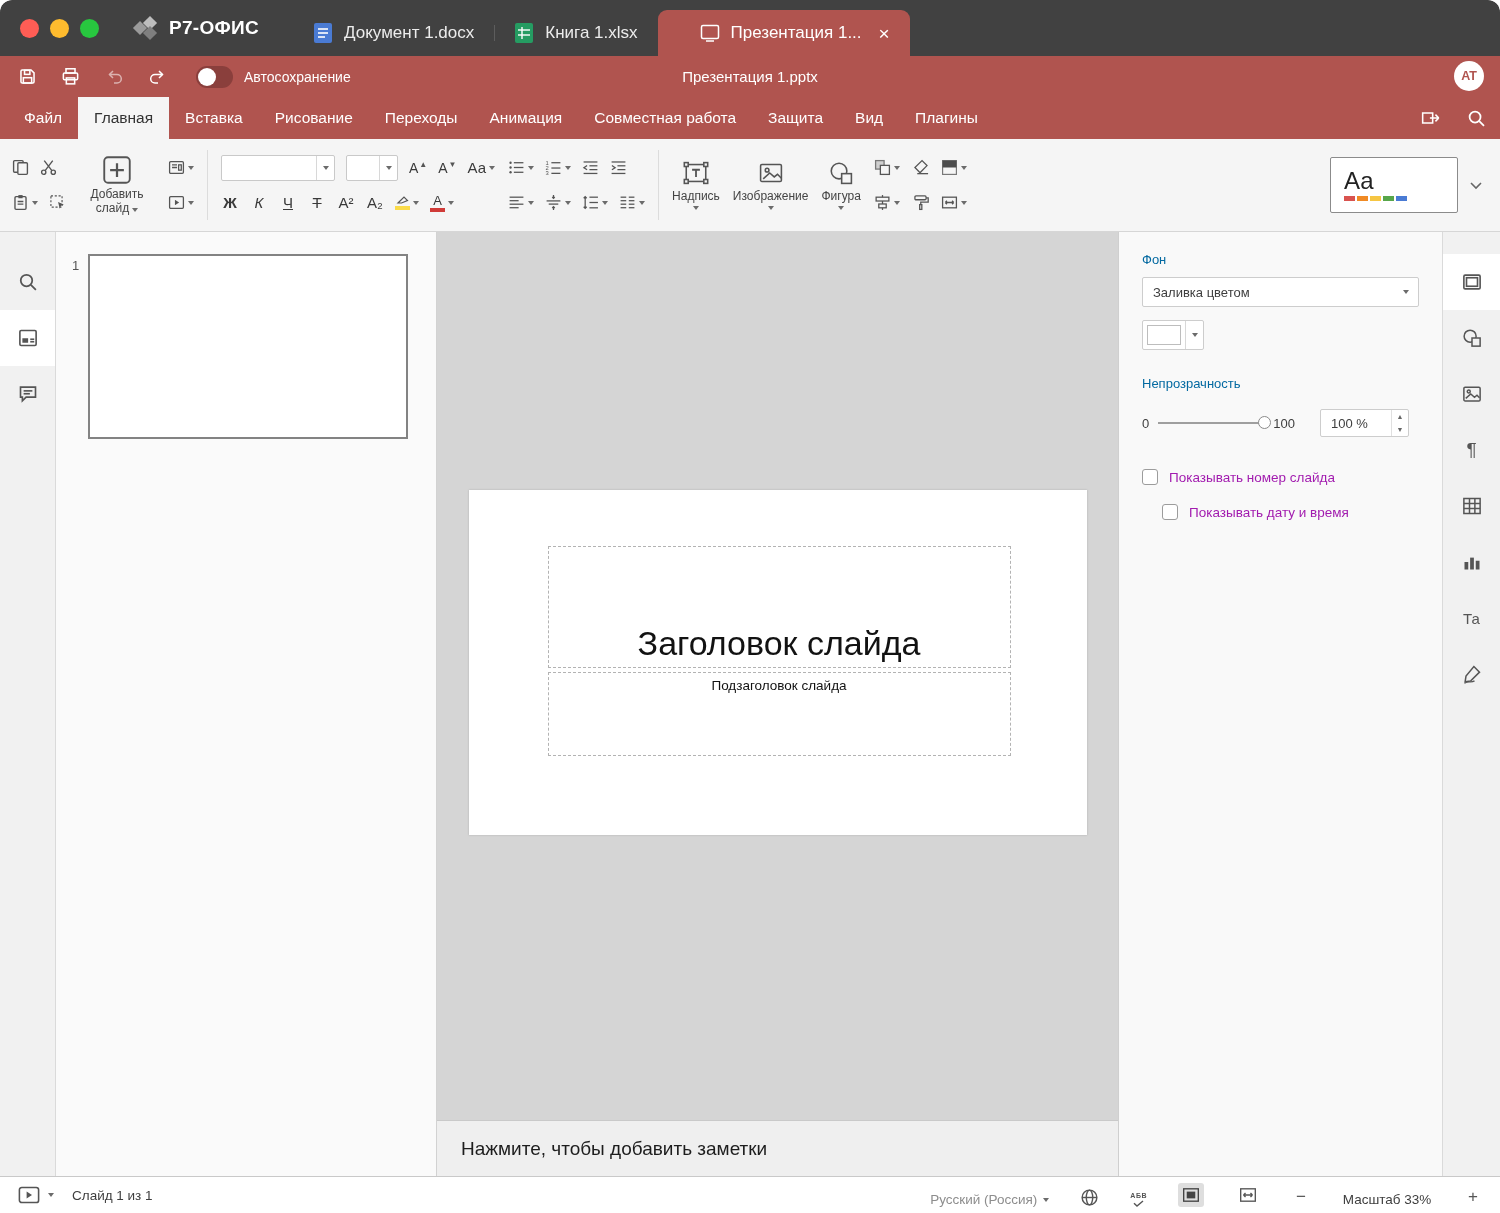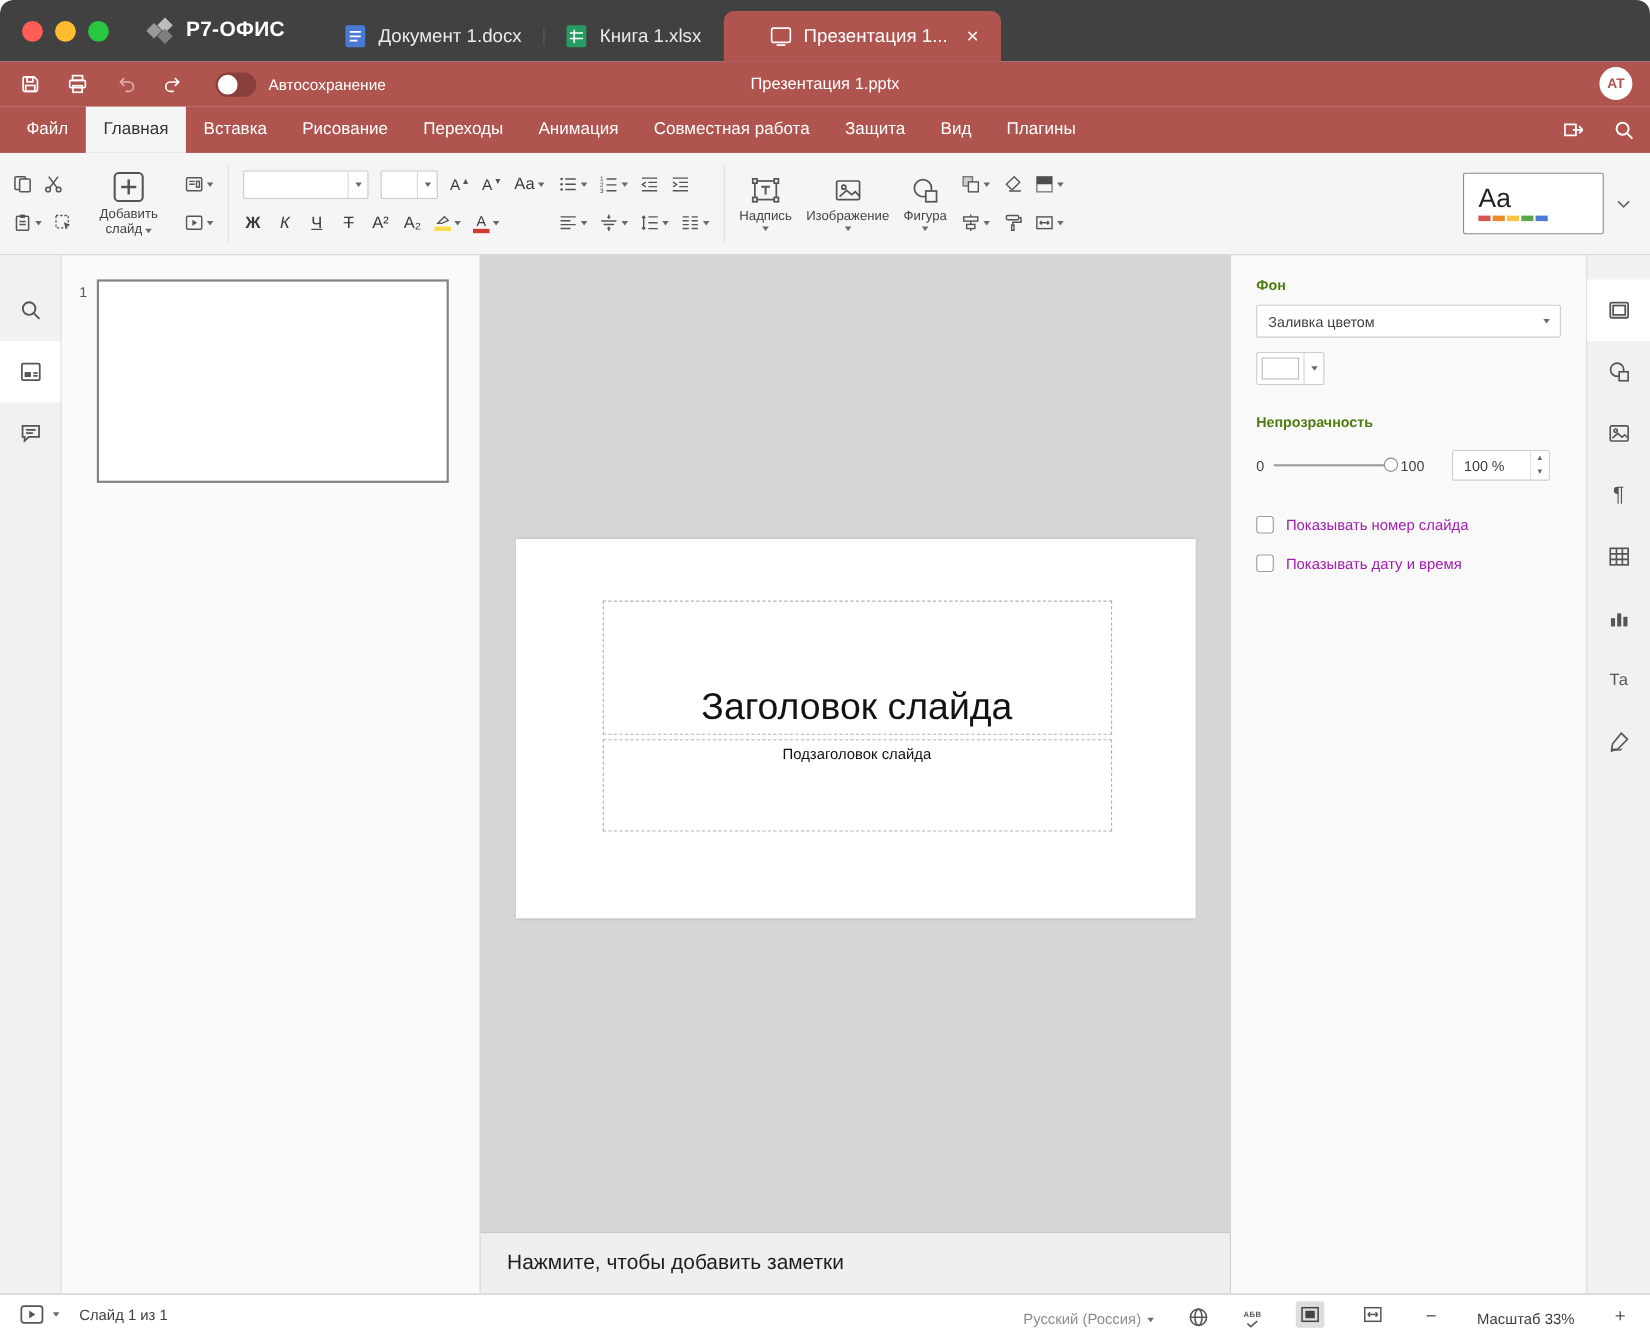--- a/index.html
+++ b/index.html
@@ -83,36 +83,36 @@
   .thumb-num { position:absolute; left:16px; top:26px; font-size:13px; color:#555; }
   .thumb { position:absolute; left:32px; top:22px; width:320px; height:185px; background:#fff; border:2px solid #838383; }
   .canvas { flex:1; background:var(--canvas-bg,#d5d5d5); position:relative; }
   .slide { position:absolute; left:50%; transform:translateX(-50%); top:258px; width:618px; height:345px; background:#fff; box-shadow:0 0 2px rgba(0,0,0,.18); }
   .ph { position:absolute; left:79px; width:463px; border:1px dashed #b3b3b3; }
   .ph-title { top:56px; height:122px; display:flex; align-items:flex-end; justify-content:center; padding-bottom:4px; font-size:34px; color:#121212; }
   .ph-sub { top:182px; height:84px; text-align:center; padding-top:5px; font-size:13.5px; color:#121212; }
   .notes { position:absolute; left:0; right:0; bottom:0; height:56px; background:#efefef; border-top:1px solid #c9c9c9; display:flex; align-items:center; padding-left:24px; font-size:19px; color:#1d1d1d; }
   
   .right-panel { width:325px; background:#f9f9f9; border-left:1px solid #cfcfcf; border-right:1px solid #dadada; padding:20px 0 0 23px; flex:none; }
-  .panel-title { font-size:13px; font-weight:bold; color:#4d7c0f; }
+  .panel-title { font-size:13px; font-weight:normal; color:#0369a1; }
   .select { width:277px; height:30px; background:#fff; border:1px solid #cdcdcd; border-radius:2px; display:flex; align-items:center; justify-content:space-between; padding:0 9px 0 10px; font-size:13px; color:#3e3e3e; margin-top:10px; }
   .color-picker { width:62px; height:30px; margin-top:13px; display:flex; border:1px solid #cdcdcd; border-radius:2px; background:#fff; }
   .cp-swatch { flex:1; margin:4px; border:1px solid #bdbdbd; background:#fff; }
   .cp-caret { width:18px; border-left:1px solid #d8d8d8; display:flex; align-items:center; justify-content:center; }
   .opacity-title { margin-top:26px; }
   .slider-row { display:flex; align-items:center; margin-top:18px; font-size:13px; color:#3e3e3e; }
   .track { width:106px; height:2px; background:#9f9f9f; margin-left:9px; position:relative; }
   .track .knob2 { position:absolute; right:-7px; top:-6px; width:13px; height:13px; border-radius:50%; background:#fff; border:1px solid #8a8a8a; }
   .max-label { margin-left:9px; }
   .spin { margin-left:25px; width:89px; height:28px; background:#fff; border:1px solid #cdcdcd; border-radius:2px; display:flex; }
   .spin .val { flex:1; display:flex; align-items:center; padding-left:10px; font-size:13px; color:#3e3e3e; }
   .spin-arrows { width:17px; border-left:1px solid #e0e0e0; display:flex; flex-direction:column; }
   .spin-arrows span { flex:1; display:flex; align-items:center; justify-content:center; font-size:7px; color:#666; line-height:1; }
   .checkbox-row { display:flex; align-items:center; gap:11px; margin-top:32px; font-size:13.5px; color:#a21caf; }
-  .checkbox-row + .checkbox-row { margin-top:19px; }
+  .checkbox-row + .checkbox-row { margin-top:19px;margin-left:20px; }
   .checkbox { width:16px; height:16px; background:#fff; border:1px solid #9c9c9c; border-radius:3px; flex:none; }
   .right-strip { width:57px; background:#f1f1f1; display:flex; flex-direction:column; align-items:center; padding-top:22px; flex:none; }
   .right-strip .strip-cell { width:57px; }
   .ta-glyph { font-size:15px; color:#555; }
   .para-glyph { font-size:19px; color:#555; }
   
   .statusbar { position:absolute; bottom:0; left:0; right:0; height:37px; background:#fff; border-top:1px solid #c9c9c9; display:flex; align-items:center; padding:0 18px; font-size:13.5px; color:#3e3e3e; }
   .sb-left { display:flex; align-items:center; gap:8px; }
   .sb-counter { margin-left:10px; }
   .sb-right { margin-left:auto; display:flex; align-items:flex-end; gap:31px; }

